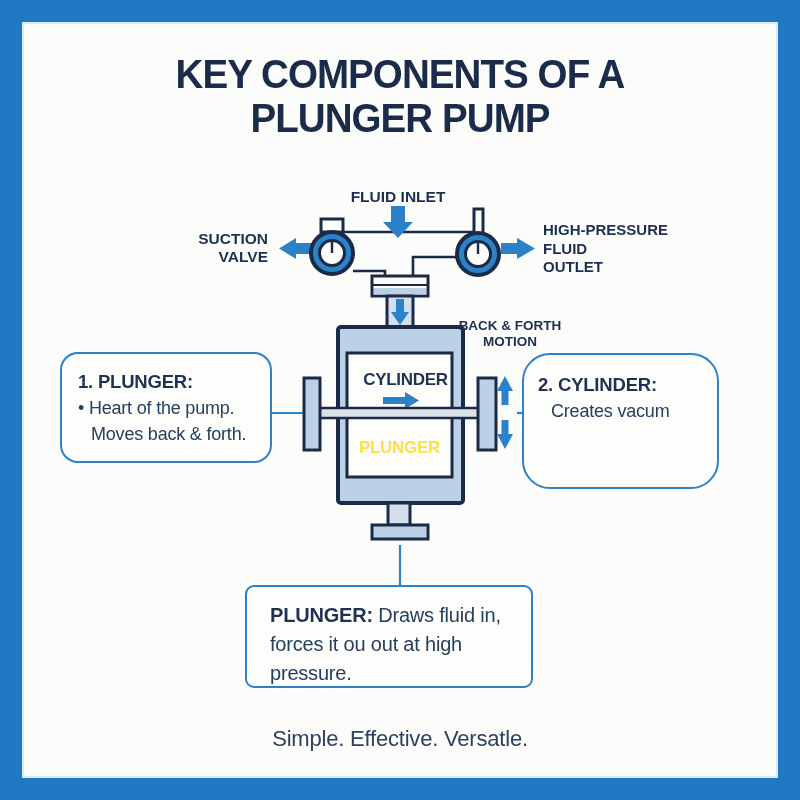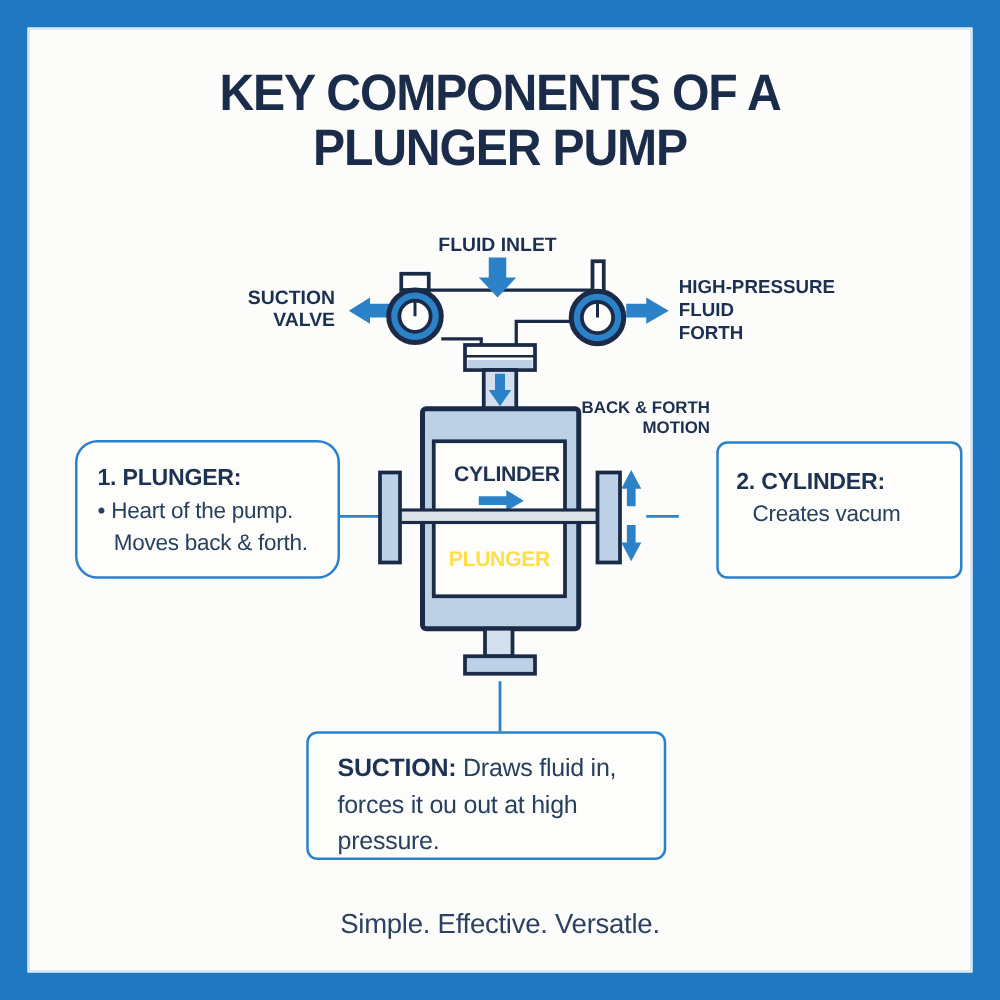--- a/index.html
+++ b/index.html
@@ -5,27 +5,27 @@
   html,body{margin:0;padding:0;}
   .canvas{position:relative;width:800px;height:800px;background:#1f78c1;font-family:"Liberation Sans",sans-serif;overflow:hidden;}
   .inner{position:absolute;left:22px;top:22px;right:22px;bottom:22px;background:#fcfcfa;border:2px solid #dbe9f5;}
   .abs{position:absolute;}
   svg.diagram{position:absolute;left:0;top:0;width:800px;height:800px;}
   .title{left:0;top:52px;width:800px;text-align:center;color:#1a2c49;font-weight:800;font-size:41px;line-height:44px;letter-spacing:-1px;transform:scaleX(.94);}
   .lbl{color:#1b3050;font-weight:700;}
   .lbl-inlet{left:318px;top:188px;width:160px;text-align:center;font-size:15.5px;}
   .lbl-suction{left:168px;top:230px;width:100px;text-align:right;font-size:15.5px;line-height:18px;}
   .lbl-outlet{left:543px;top:221px;width:160px;text-align:left;font-size:15px;line-height:18.5px;}
-  .lbl-motion{left:452px;top:318px;width:116px;text-align:right;font-size:13.5px;line-height:16px;}
+  .lbl-motion{left:452px;top:318px;width:116px;text-align:center;font-size:13.5px;line-height:16px;}
   .lbl-cyl{left:347px;top:370px;width:117px;text-align:center;font-size:17px;color:#1e3252;font-weight:700;letter-spacing:-.3px;}
   .lbl-plg{left:347px;top:438px;width:105px;text-align:center;font-size:17px;color:#fde047;font-weight:700;letter-spacing:-.3px;}
   .callout{background:#fdfdfc;border:2.5px solid #2b82c9;border-radius:9px;color:#27405e;font-size:18px;line-height:26px;letter-spacing:-.2px;box-sizing:border-box;}
   .callout .hd{font-weight:700;color:#1e3252;font-size:18.5px;}
   .box1{left:60px;top:352px;width:212px;height:111px;padding:15px 12px 0 16px;border-radius:18px;}
-  .box2{left:573px;top:353px;width:197px;height:110px;padding:17px 10px 0 14px;}
+  .box2{left:522px;top:353px;width:197px;height:136px;padding:17px 10px 0 14px;border-radius:28px;}
   .boxfn{left:245px;top:585px;width:288px;height:103px;padding:14px 20px 0 23px;font-size:20px;line-height:29px;}
   .boxfn .hd{font-size:20px;}
   .cont-line{padding-left:13px;}
   .tagline{left:0;top:726px;width:800px;text-align:center;color:#2c4260;font-size:22px;letter-spacing:-.2px;}
 </style>
 </head>
 <body>
 
 <div class="canvas">
   <div class="inner"></div>
@@ -117,37 +117,37 @@
   </div>
 
   <div class="abs lbl lbl-inlet">FLUID INLET</div>
   <div class="abs lbl lbl-suction">
     <div>SUCTION</div>
     <div>VALVE</div>
   </div>
   <div class="abs lbl lbl-outlet">
     <div>HIGH-PRESSURE</div>
     <div>FLUID</div>
-    <div>FORTH</div>
+    <div>OUTLET</div>
   </div>
   <div class="abs lbl lbl-motion">
     <div>BACK &amp; FORTH</div>
     <div>MOTION</div>
   </div>
   <div class="abs lbl-cyl">CYLINDER</div>
   <div class="abs lbl-plg">PLUNGER</div>
 
   <div class="abs callout box1">
     <div class="hd">1. PLUNGER:</div>
     <div>• Heart of the pump.</div>
     <div class="cont-line">Moves back &amp; forth.</div>
   </div>
   <div class="abs callout box2">
     <div class="hd">2. CYLINDER:</div>
     <div class="cont-line">Creates vacum</div>
   </div>
   <div class="abs callout boxfn">
-    <span class="hd">SUCTION:</span>
+    <span class="hd">PLUNGER:</span>
     <span>Draws fluid in, forces it ou out at high pressure.</span>
   </div>
 
   <div class="abs tagline">Simple. Effective. Versatle.</div>
 </div>
 
 </body></html>

